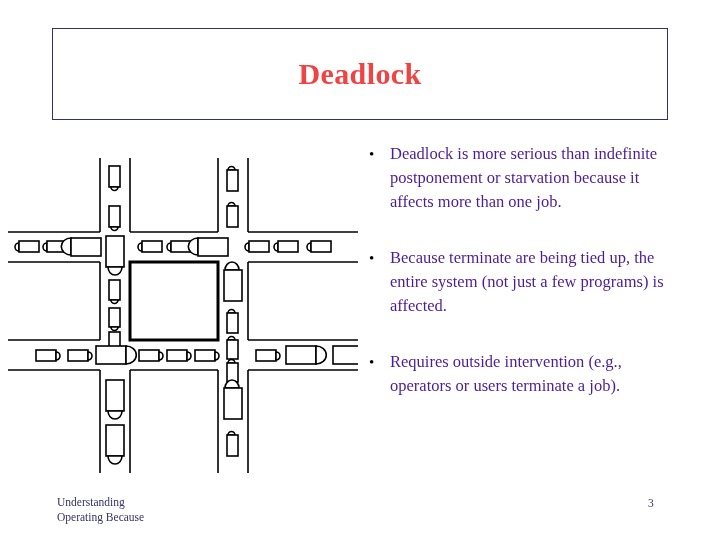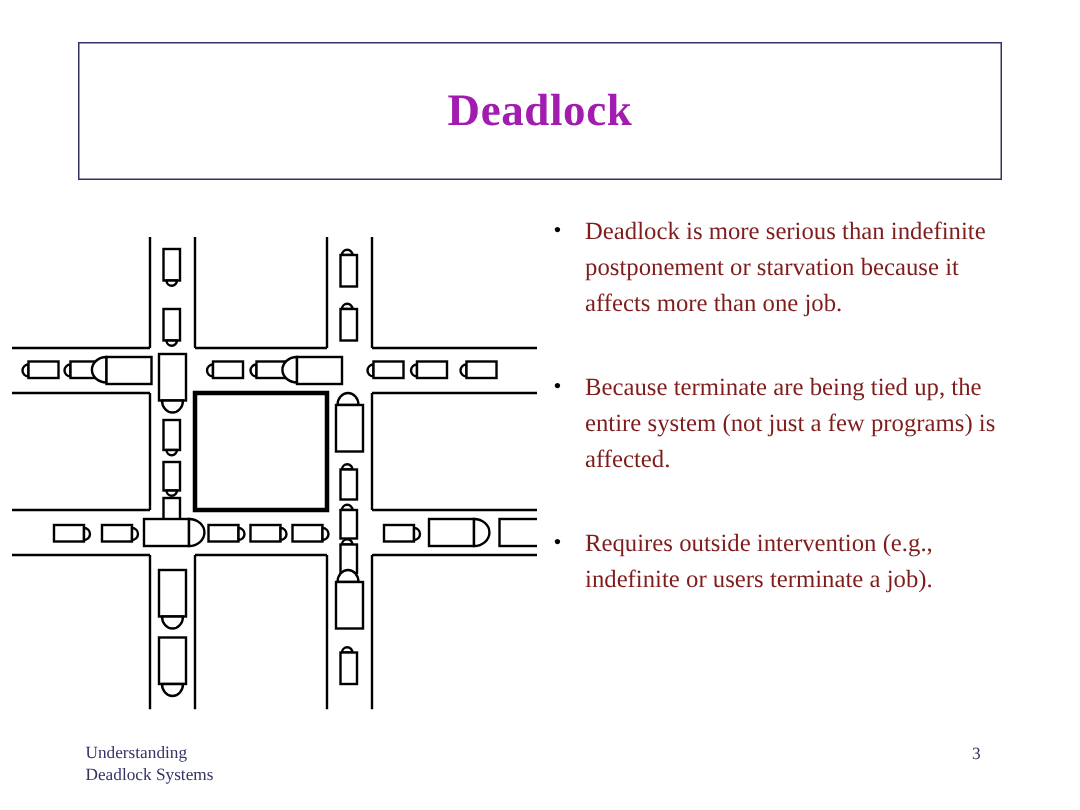--- a/index.html
+++ b/index.html
@@ -33,21 +33,21 @@
     border: 1.3px solid #333366;
     box-sizing: border-box;
     display: flex;
     align-items: center;
     justify-content: center;
   }
   #title-text {
     font-family: "Liberation Serif", "DejaVu Serif", serif;
     font-size: 30px;
     font-weight: bold;
-    color: #a21caf;
+    color: #ef4444;
     letter-spacing: 0.4px;
     line-height: 1;
   }
 
   
   #bullets {
     position: absolute;
     left: 366px;
     top: 142px;
     width: 310px;
@@ -65,21 +65,21 @@
     color: #000000;
     text-align: left;
     padding-left: 3px;
     box-sizing: border-box;
   }
   .bullet-text {
     flex: 1 1 auto;
     font-family: "Liberation Serif", "DejaVu Serif", serif;
     font-size: 16.5px;
     line-height: 24px;
-    color: #7f1d1d;
+    color: #4c1d95;
     text-align: left;
   }
 
   
   #footer-left {
     position: absolute;
     left: 57px;
     top: 495px;
     font-family: "Liberation Serif", "DejaVu Serif", serif;
     font-size: 11.5px;
@@ -258,22 +258,22 @@
       <span class="bullet-text">Deadlock is more serious than indefinite postponement or starvation because it affects more than one job.</span>
     </div>
 
     <div class="bullet-row">
       <span class="bullet-mark">•</span>
       <span class="bullet-text">Because terminate are being tied up, the entire system (not just a few programs) is affected.</span>
     </div>
 
     <div class="bullet-row">
       <span class="bullet-mark">•</span>
-      <span class="bullet-text">Requires outside intervention (e.g., indefinite or users terminate a job).</span>
+      <span class="bullet-text">Requires outside intervention (e.g., operators or users terminate a job).</span>
     </div>
 
   </div>
 
   <div id="footer-left">Understanding
-Deadlock Systems</div>
+Operating Because</div>
   <div id="footer-page">3</div>
 
 </div>
 
 </body></html>

